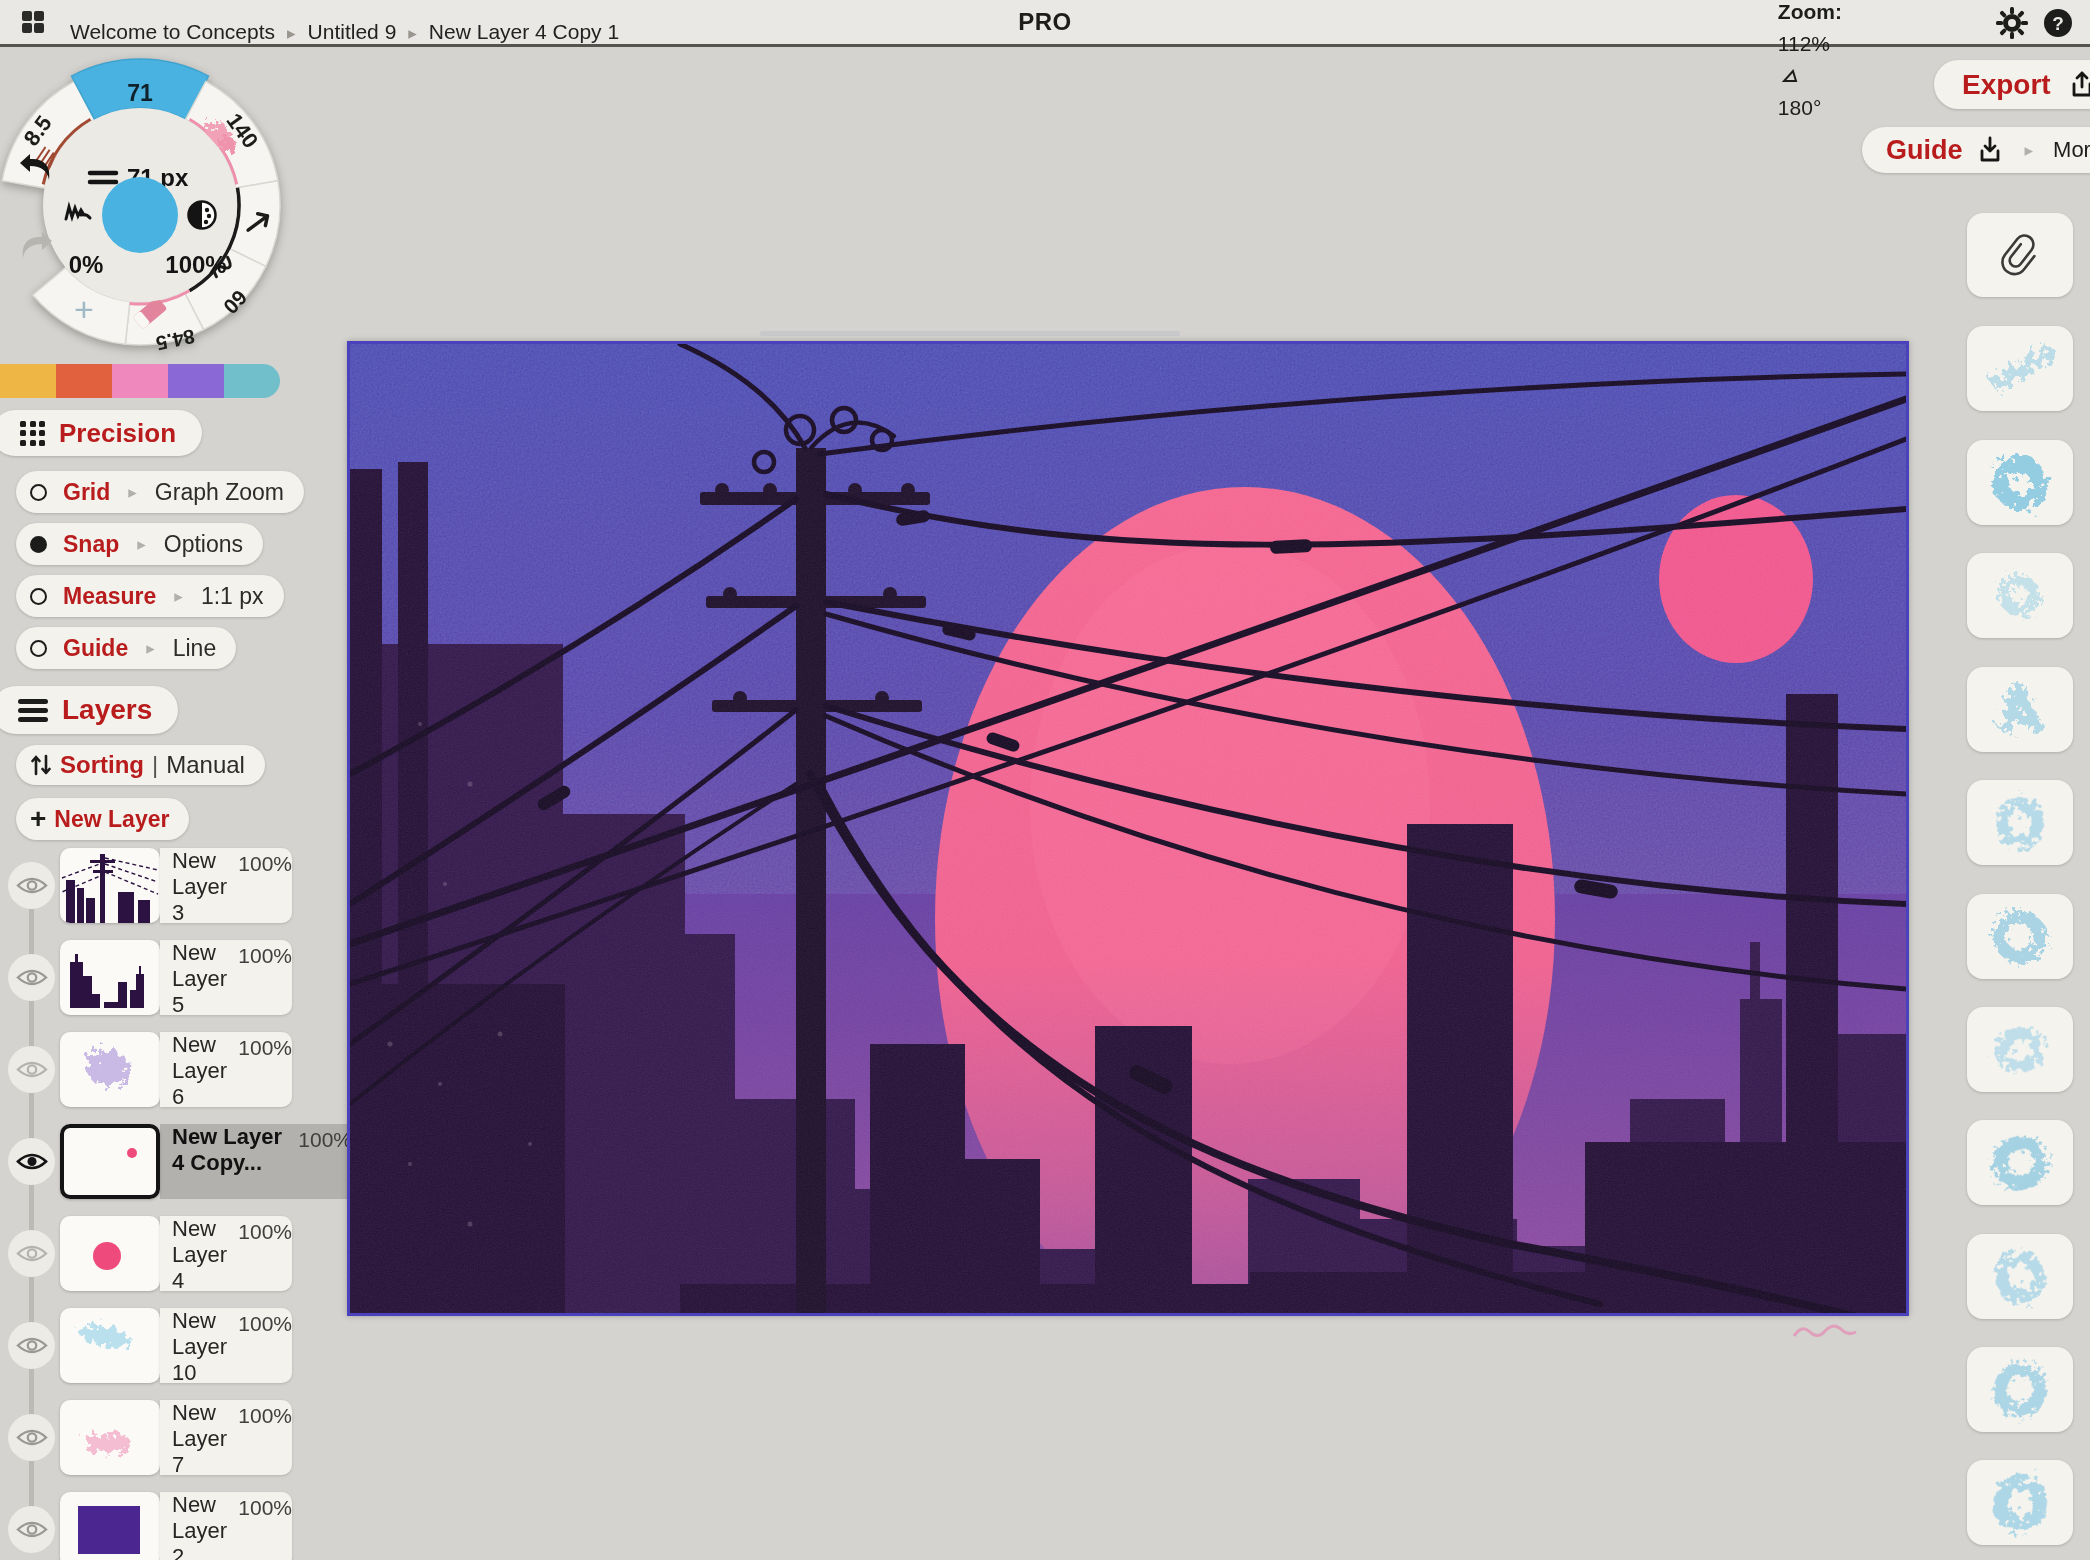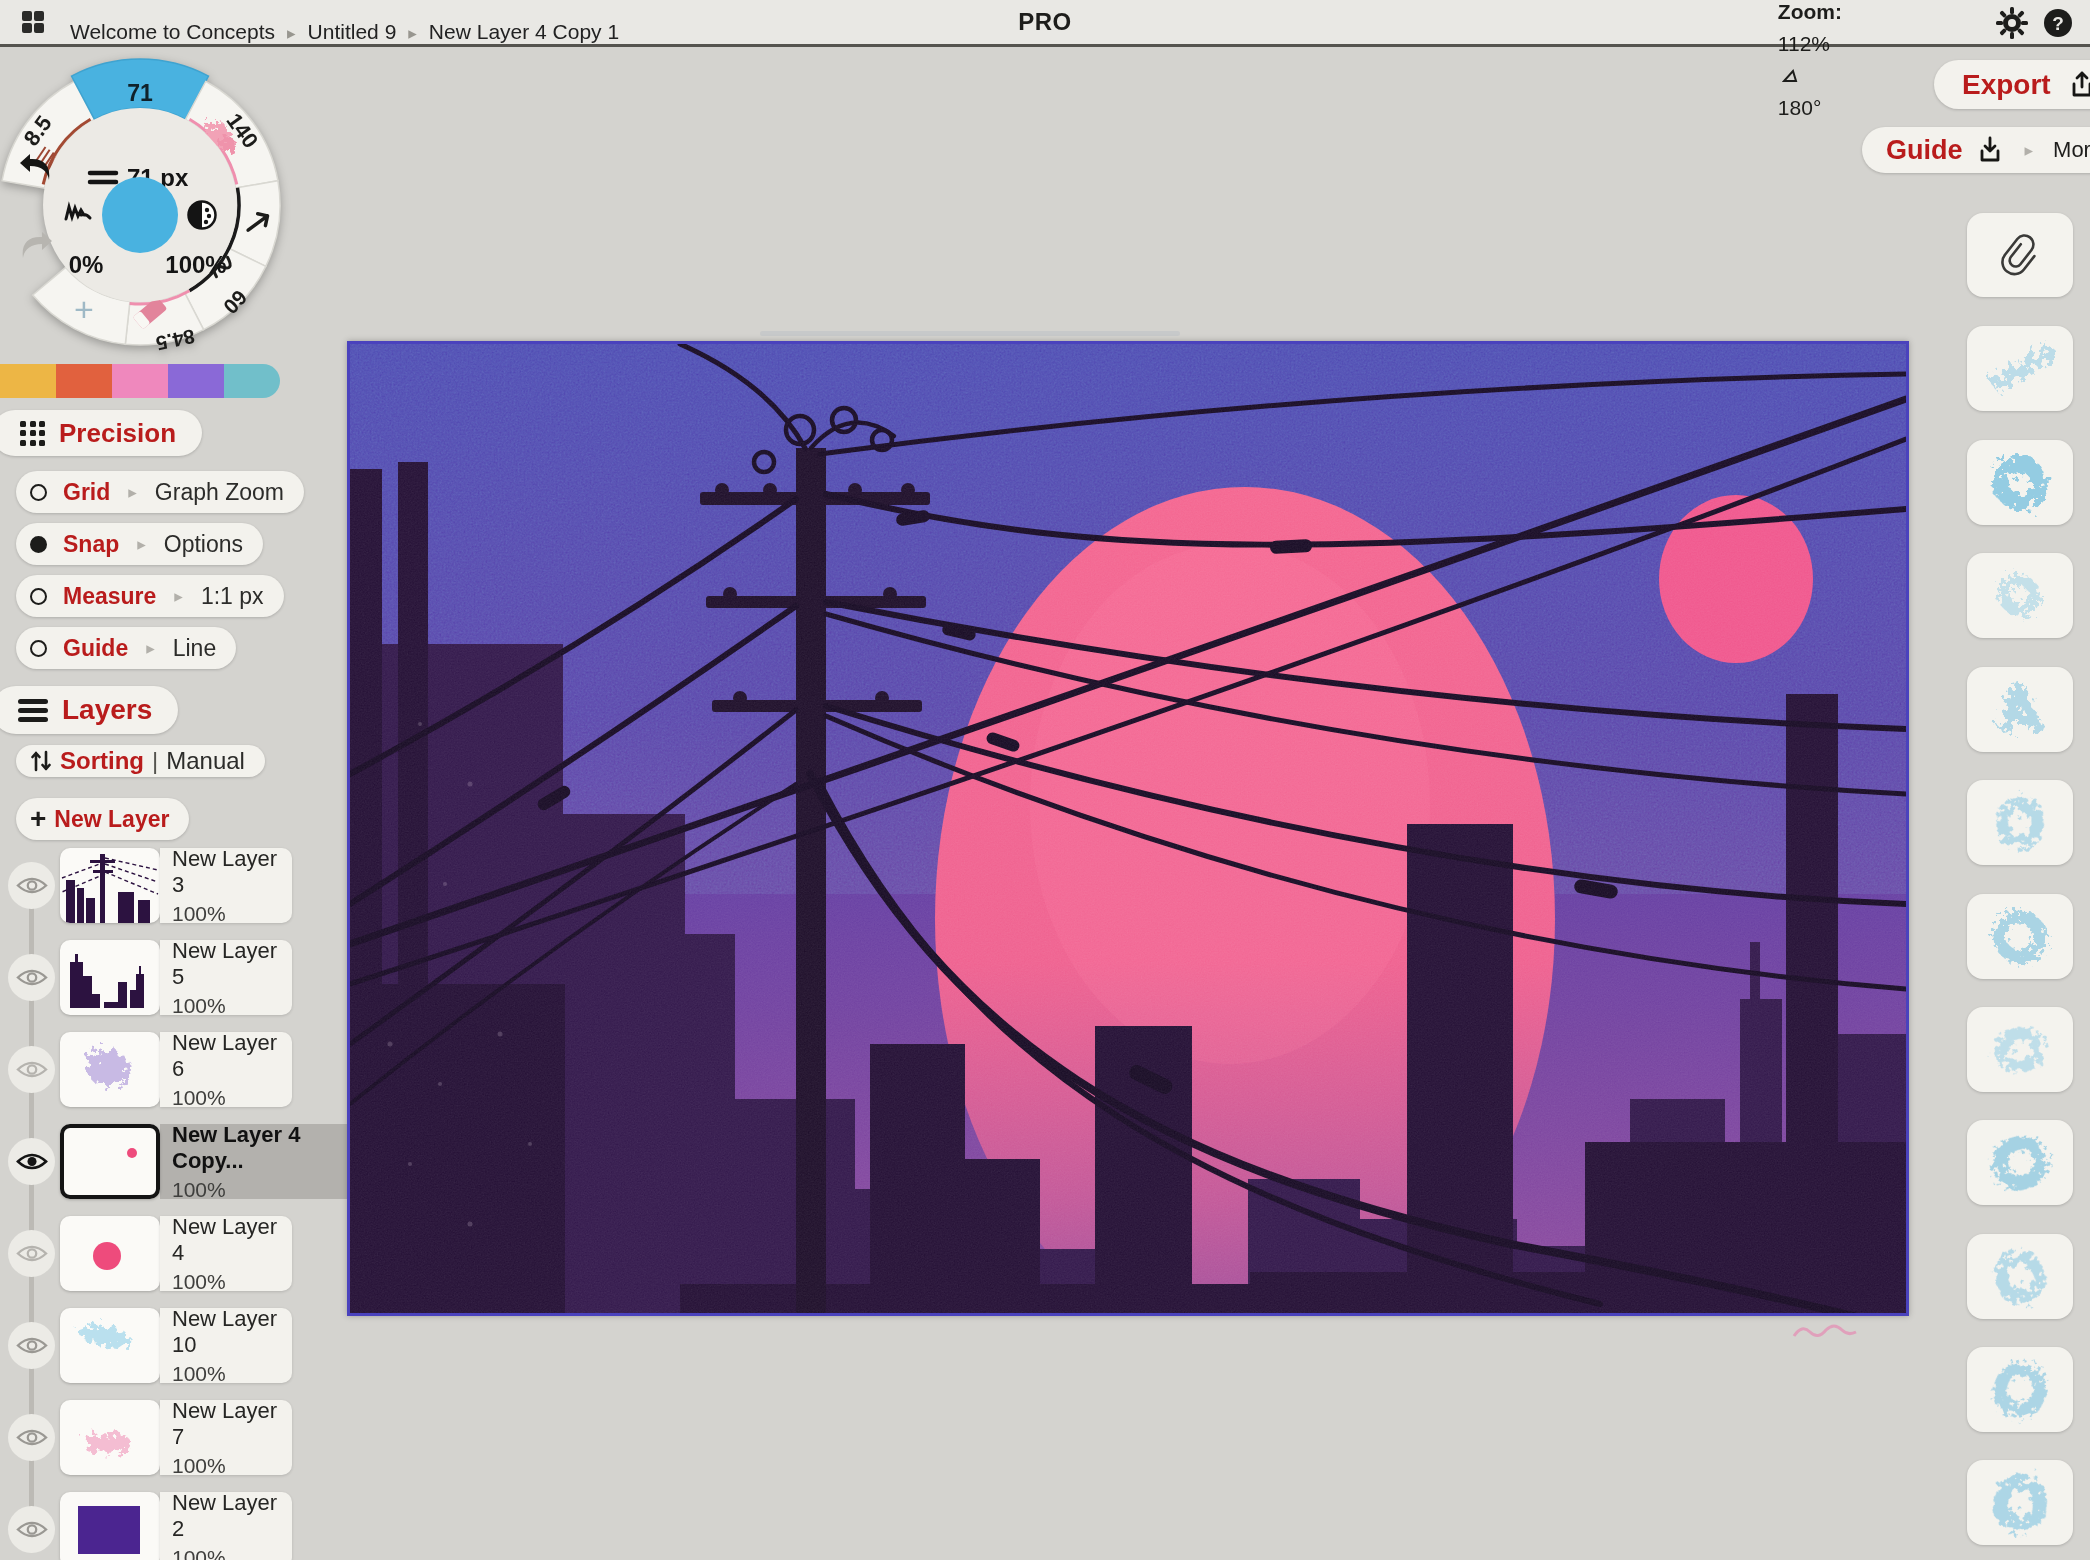--- a/index.html
+++ b/index.html
@@ -26,41 +26,41 @@
         box-shadow:0 1px 3px rgba(0,0,0,.18);white-space:nowrap;}
   .pill .lab{font-weight:bold;color:#b91c1c;}
   .pill .val{color:#2c2c2a;}
   .pill .sep{color:#b2b0aa;font-size:17px;padding:0 8px;}
   
   .p-head{left:-8px;top:410px;height:46px;padding:0 26px 0 28px;font-size:26px;gap:14px;border-radius:26px;}
   .p-item{height:42px;padding:0 20px 0 14px;font-size:23px;gap:10px;}
   .toggle-circle{width:17px;height:17px;border-radius:50%;border:2.5px solid #1c1c1a;box-sizing:border-box;margin-right:6px;}
   .toggle-circle.on{background:#1c1c1a;}
   .l-head{left:-8px;top:686px;height:48px;padding:0 26px 0 26px;font-size:28px;gap:14px;border-radius:28px;}
-  .sorting-pill{left:16px;top:745px;height:32px;padding:0 20px 0 14px;font-size:24px;gap:8px;}
+  .sorting-pill{left:16px;top:745px;height:40px;padding:0 20px 0 14px;font-size:24px;gap:8px;}
   .newlayer-pill{left:16px;top:798px;height:42px;padding:0 20px 0 14px;font-size:23px;gap:8px;}
   
   .dots9{display:grid;grid-template-columns:repeat(3,6px);grid-template-rows:repeat(3,6px);gap:3.5px;}
   .dots9 span{background:#1c1c1a;border-radius:1.5px;}
   
   .stack3{display:flex;flex-direction:column;gap:4px;}
   .stack3 span{width:30px;height:5px;background:#1c1c1a;border-radius:3px;}
   
   .swatches{position:absolute;left:0;top:364px;height:34px;display:flex;border-radius:0 17px 17px 0;overflow:hidden;}
   .swatches div{width:56px;height:34px;}
   
   .layer-line{position:absolute;left:29px;top:880px;width:5px;height:648px;background:#bcbab5;}
   .layer-row{position:absolute;left:0;width:360px;height:75px;}
   .eye-wrap{position:absolute;left:8px;top:14px;width:47px;height:47px;border-radius:50%;background:#ecebe6;
             display:flex;align-items:center;justify-content:center;}
   .thumb{position:absolute;left:60px;top:0;width:100px;height:75px;background:#fbfaf7;border-radius:10px;
          box-shadow:0 1px 3px rgba(0,0,0,.22);overflow:hidden;}
   .namebox{position:absolute;left:160px;top:0;width:132px;height:75px;background:#f3f2ed;
            border-radius:0 10px 10px 0;box-shadow:0 1px 3px rgba(0,0,0,.15);
-           display:flex;flex-direction:column;justify-content:center;padding-left:12px;box-sizing:border-box;}
+           display:flex;justify-content:center;padding-left:12px;box-sizing:border-box;}
   .namebox .lname{font-size:22px;color:#262624;}
   .namebox .lop{font-size:21px;color:#3f3f3d;margin-top:4px;}
   .row-sel .namebox{background:#b3b1ad;width:192px;border-radius:0;box-shadow:none;}
   .row-sel .lname{font-weight:bold;color:#111;}
   .row-sel .thumb{outline:4px solid #141414;outline-offset:-4px;z-index:2;}
   
   .export-pill{left:1934px;top:60px;width:190px;height:49px;padding:0 0 0 28px;font-size:28px;gap:16px;border-radius:26px 0 0 26px;}
   .import-pill{left:1862px;top:127px;width:262px;height:46px;padding:0 0 0 24px;font-size:27px;gap:12px;border-radius:24px 0 0 24px;}
   .import-pill .more{font-size:22px;font-weight:normal;}
   

